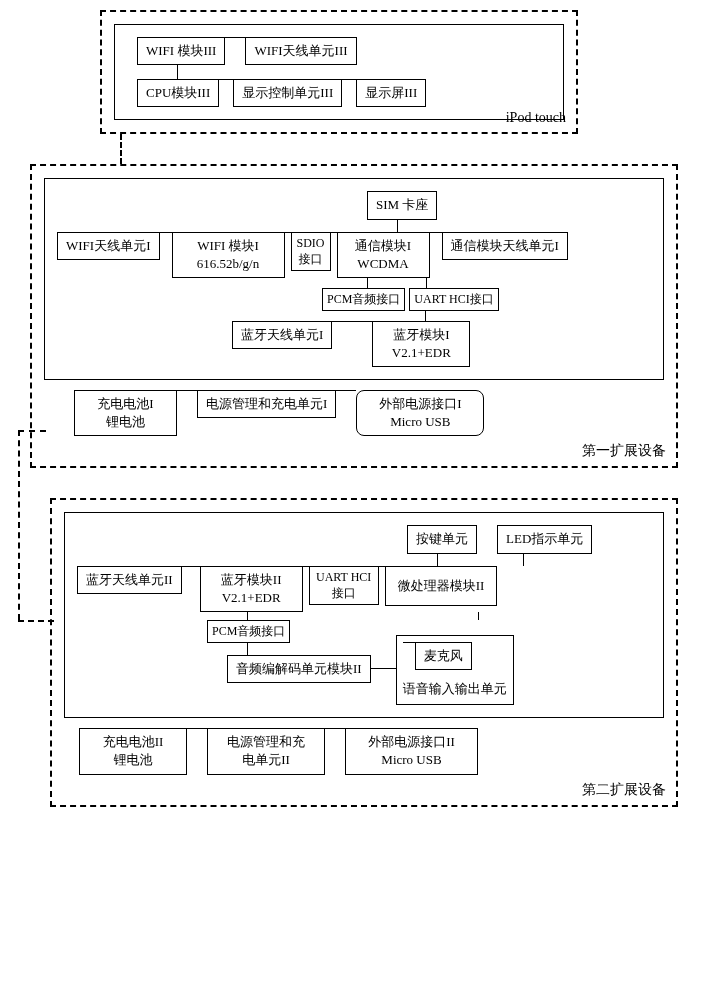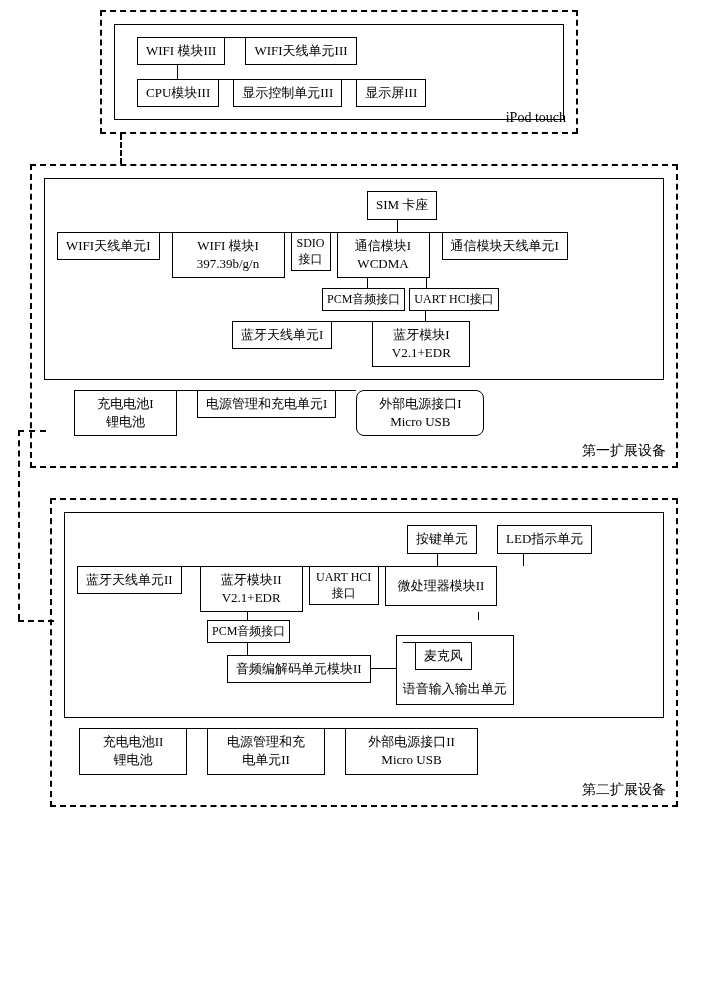--- a/index.html
+++ b/index.html
@@ -96,21 +96,21 @@
     </div>
     <div class="row" style="margin-left:340px;">
       <div class="vline" style="height:12px;"></div>
     </div>
 
     <div class="row">
       <div class="box">WIFI天线单元I</div>
       <div class="hline" style="width:12px;"></div>
       <div class="box multi" style="width:95px;">
         <span>WIFI 模块I</span><br>
-        <span>397.39b/g/n</span>
+        <span>616.52b/g/n</span>
       </div>
       <div class="hline" style="width:6px;"></div>
       <div class="box small multi" style="width:30px;">SDIO接口</div>
       <div class="hline" style="width:6px;"></div>
       <div class="box multi" style="width:75px;">
         <span>通信模块I</span><br>
         <span>WCDMA</span>
       </div>
       <div class="hline" style="width:12px;"></div>
       <div class="box">通信模块天线单元I</div>

